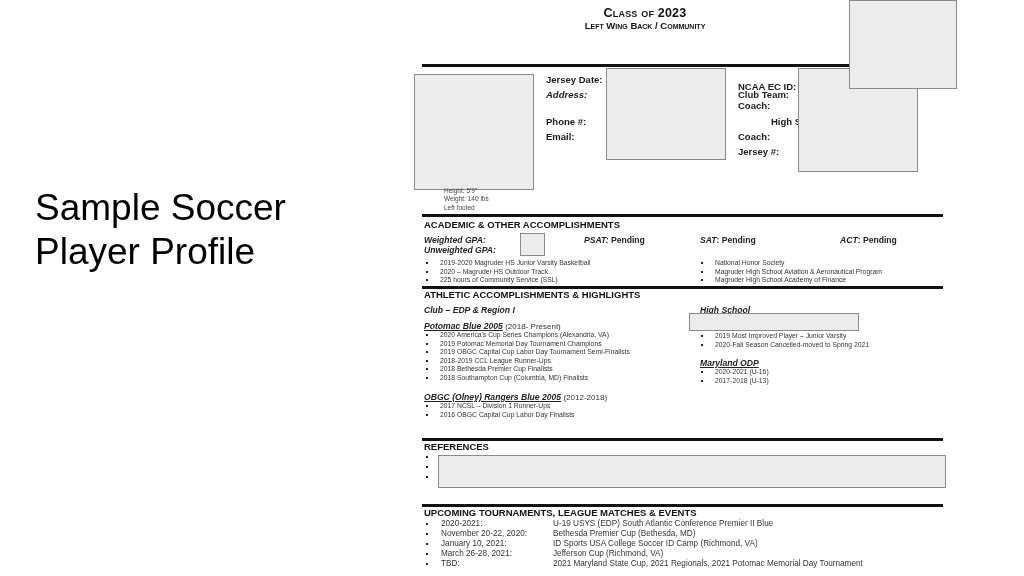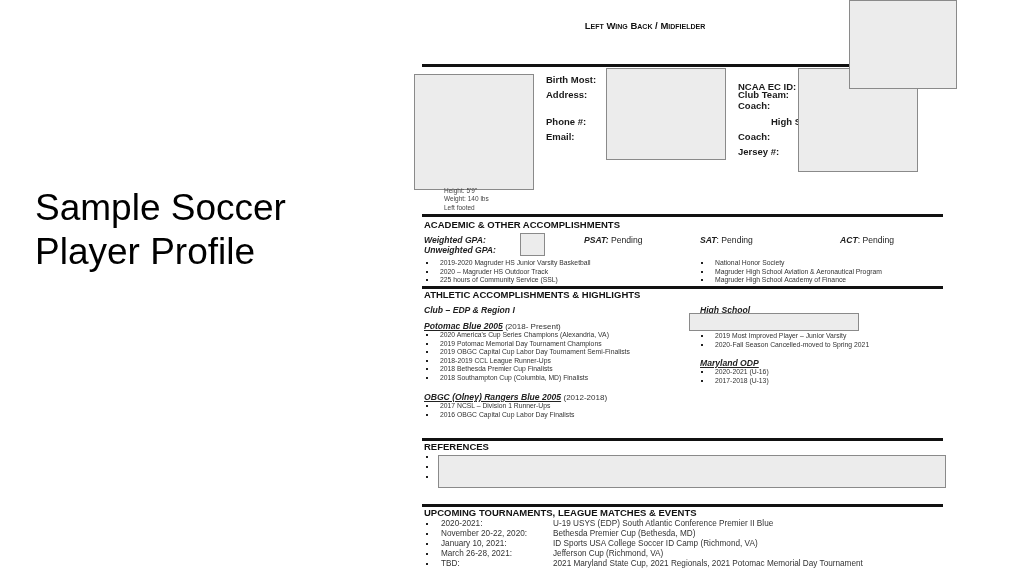--- a/index.html
+++ b/index.html
@@ -37,21 +37,21 @@
 
   .rule { position: absolute; background: #111; height: 3px; }
 
   .lbl { position: absolute; font-weight: bold; font-size: 9.5px; color: #1a1a1a; white-space: nowrap; }
 
   .phys { position: absolute; font-size: 6.5px; color: #444; line-height: 8.3px; white-space: nowrap; }
 
   .sec-title { position: absolute; font-weight: bold; font-size: 9.5px; color: #111; white-space: nowrap; }
 
   .bi { position: absolute; font-weight: bold; font-style: italic; font-size: 8.6px; color: #222; white-space: nowrap; }
-  .plain { font-weight: normal; font-style: normal; }
+  .plain { font-weight: bold; font-style: normal; }
 
   .list { position: absolute; margin: 0; padding: 0; list-style: none; }
   .list li {
     position: relative; font-size: 6.8px; line-height: 8.6px; color: #333;
     padding-left: 15px; white-space: nowrap;
   }
   .list li::before {
     content: ""; position: absolute; left: 1px; top: 3px; width: 2px; height: 2px; background: #222;
   }
   .list.big li { font-size: 8.2px; line-height: 10px; padding-left: 16px; }
@@ -65,29 +65,30 @@
 <body>
 
 <div class="abs slide-title">
   <div>Sample Soccer</div>
   <div>Player Profile</div>
 </div>
 
 <div class="abs doc">
 
 
-  <div class="abs hdr-pos">Left Wing Back / Midfielder</div>
+  <div class="abs hdr-class">Class of 2023</div>
+  <div class="abs hdr-pos">Left Wing Back / Community</div>
 
   <div class="redact" style="left:849px; top:0; width:108px; height:89px;"></div>
 
   <div class="rule" style="left:422px; top:64px; width:428px;"></div>
 
   <div class="redact" style="left:414px; top:74px; width:120px; height:116px;"></div>
-  <div class="lbl" style="left:546px; top:74px;">Birth Most:</div>
-  <div class="lbl" style="left:546px; top:89px;">Address:</div>
+  <div class="lbl" style="left:546px; top:74px;">Jersey Date:</div>
+  <div class="lbl" style="left:546px; top:89px;font-style:italic;">Address:</div>
   <div class="lbl" style="left:546px; top:116px;">Phone #:</div>
   <div class="lbl" style="left:546px; top:131px;">Email:</div>
   <div class="redact" style="left:606px; top:68px; width:120px; height:92px;"></div>
 
   <div class="lbl" style="left:738px; top:74px;margin-top:7px;">NCAA EC ID:</div>
   <div class="lbl" style="left:738px; top:89px;">Club Team:</div>
   <div class="lbl" style="left:738px; top:100px;">Coach:</div>
   <div class="lbl" style="left:738px; top:116px;padding-left:33px;">High School:</div>
   <div class="lbl" style="left:738px; top:131px;">Coach:</div>
   <div class="lbl" style="left:738px; top:146px;">Jersey #:</div>

